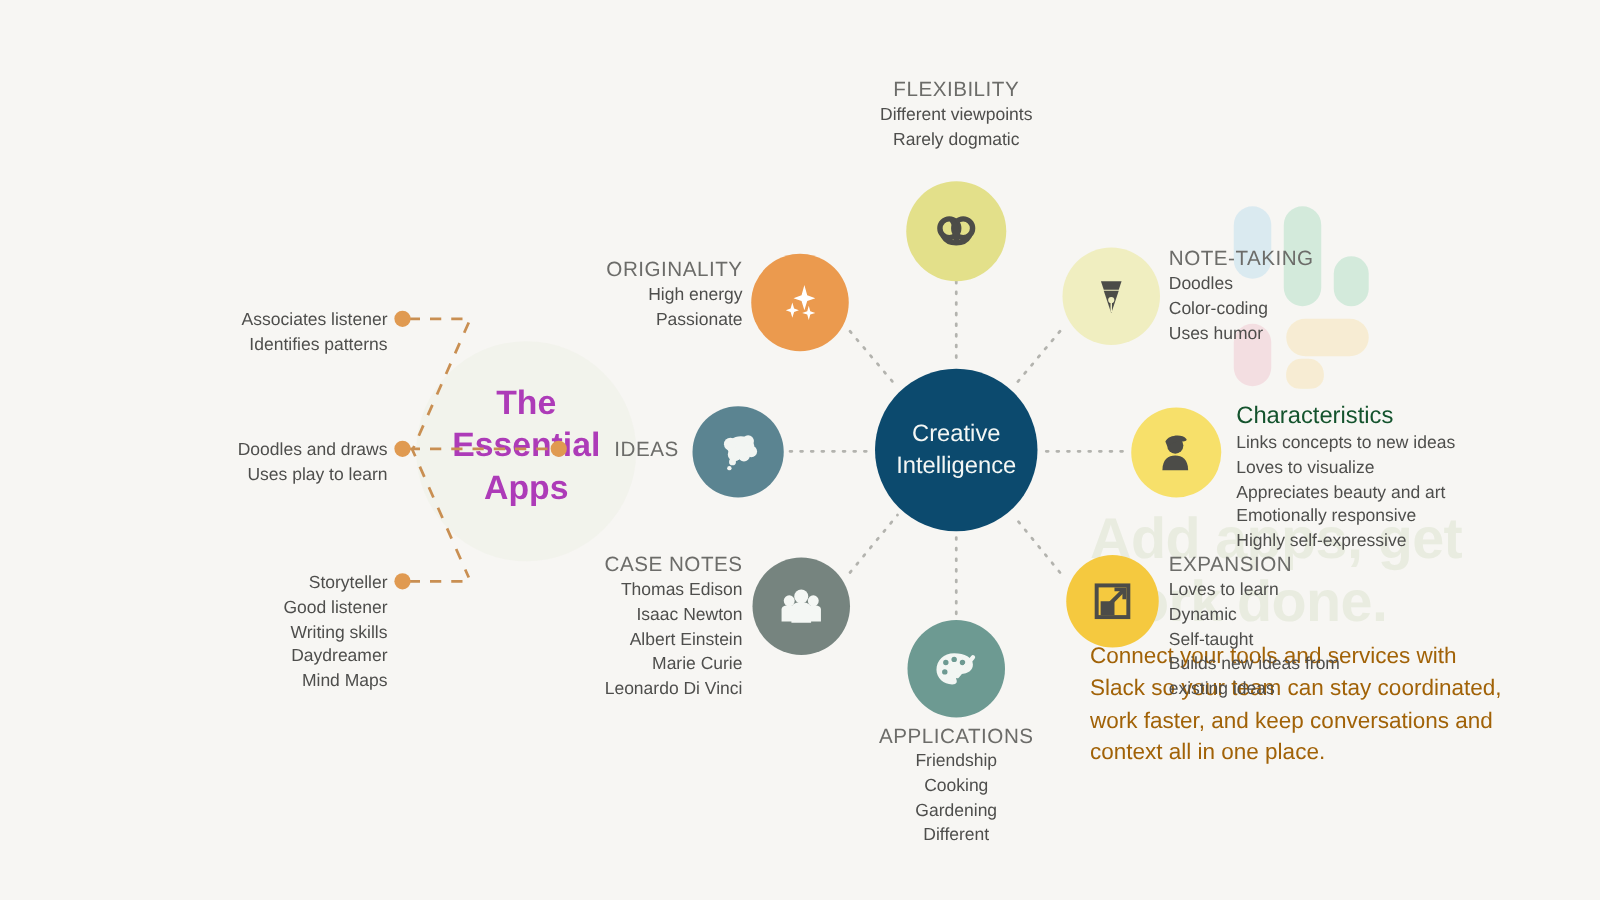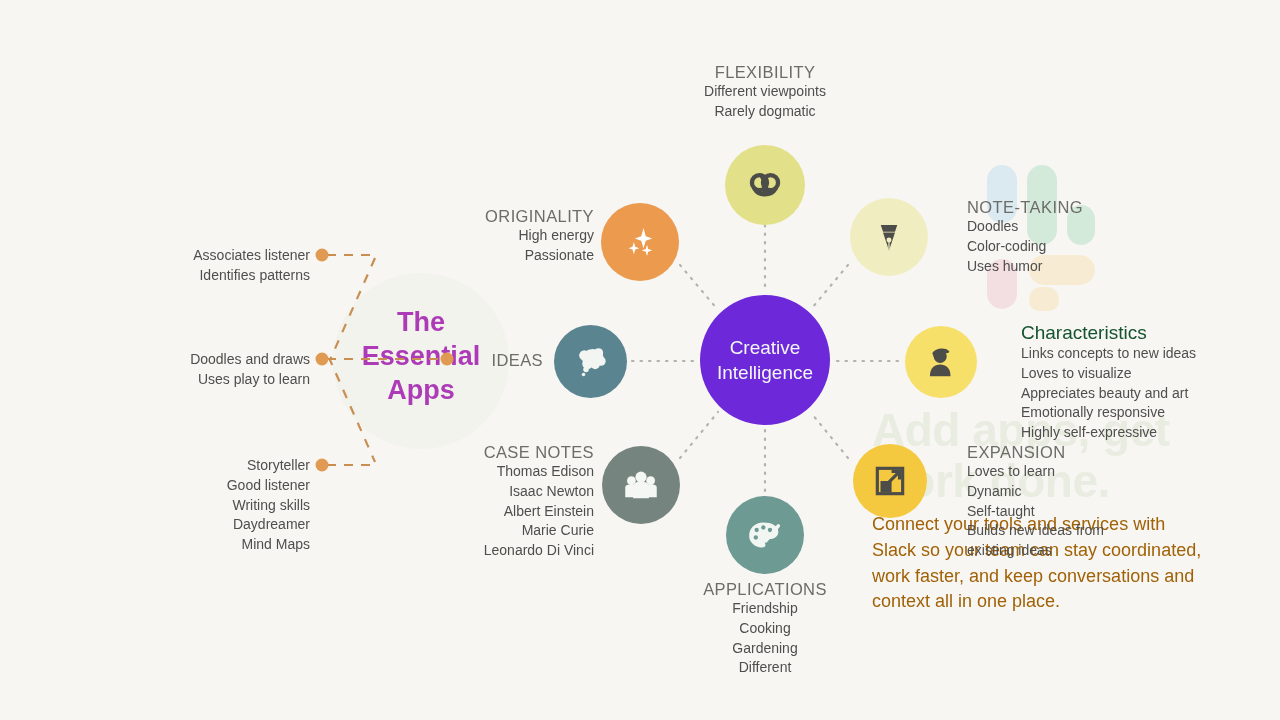--- a/index.html
+++ b/index.html
@@ -64,33 +64,33 @@
   
   .circle {
     border-radius: 50%;
     display: flex;
     align-items: center;
     justify-content: center;
   }
   .center-node {
     left: 700px; top: 295px;
     width: 130px; height: 130px;
-    background: #6d28d9;
+    background: #0c4a6e;
     color: #f4f7f5;
     font-size: 19px;
     line-height: 25px;
     text-align: center;
     flex-direction: column;
   }
   .label-title { font-size: 16.5px; color: #6c6c69; letter-spacing: .4px; }
   .label-title.sentence { font-size: 19px; letter-spacing: 0; color: #14532d; }
   .label-item { font-size: 14px; color: #4e4e4c; line-height: 19.8px; }
 
   .txt-right { text-align: right; }
-  .txt-left  { text-align: left; margin-left: 32px; }
+  .txt-left  { text-align: left; }
   .txt-center{ text-align: center; }
 </style>
 </head>
 <body>
 
 <div id="stage">
 
   <div class="abs" id="wm-essential-blob"></div>
   <div class="abs" id="wm-essential-text">
     <div>The</div>

